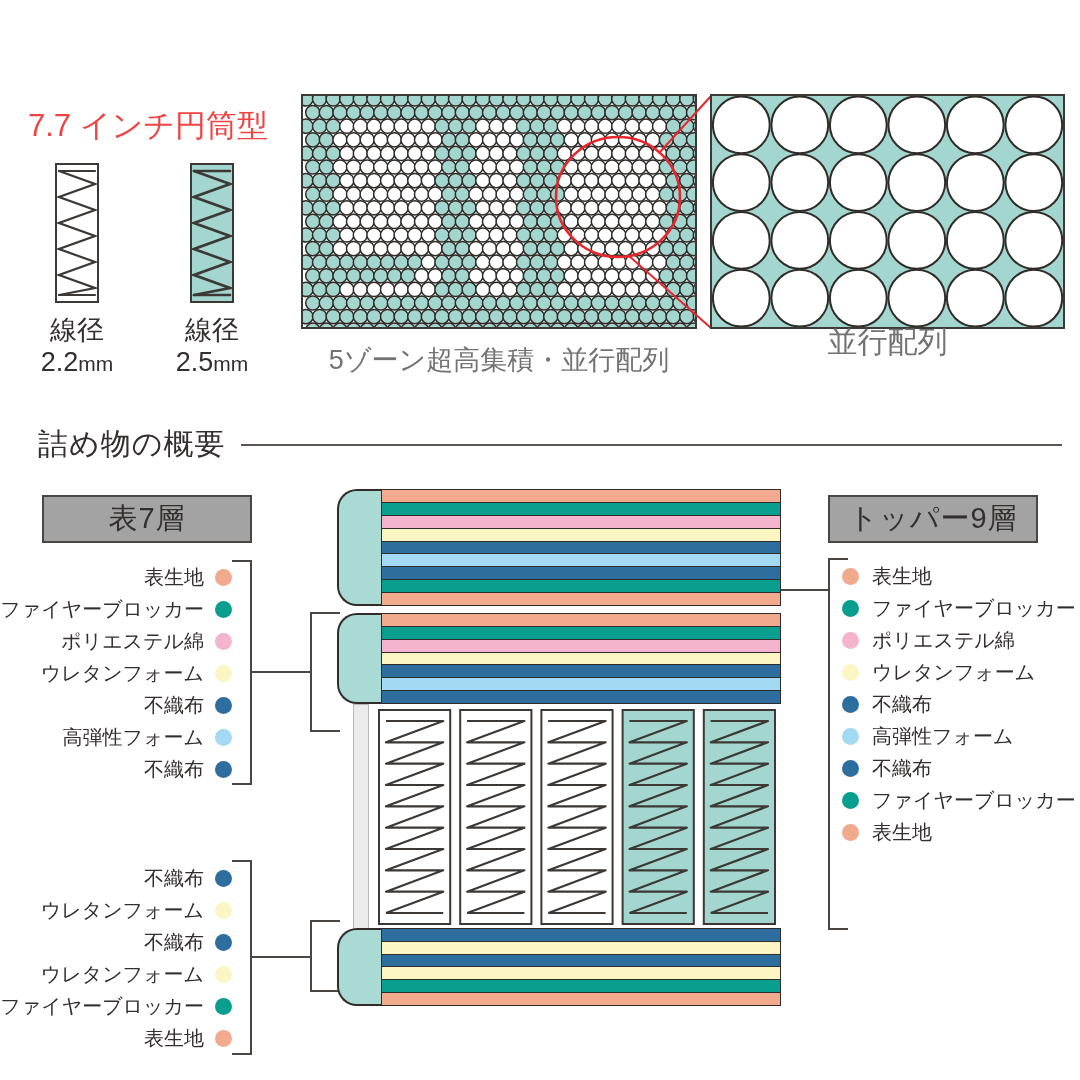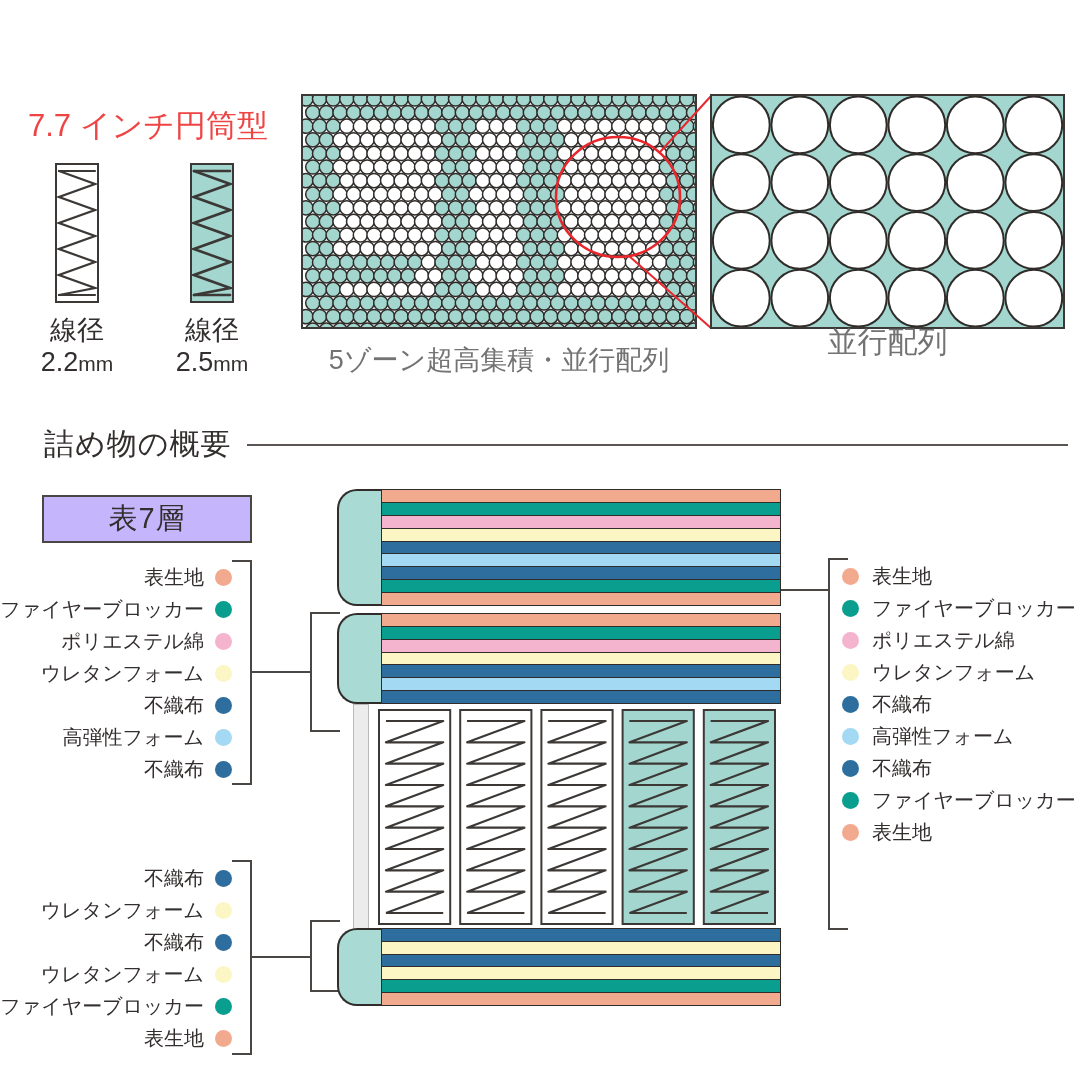--- a/index.html
+++ b/index.html
@@ -34,21 +34,21 @@
   .wire-cap { position: absolute; font-size: 27px; color: #332f2e;
     text-align: center; line-height: 1.18; white-space: nowrap; }
   .wire-cap .u { font-size: 21px; }
 
   
   .array-box { position: absolute; border: 2px solid #3b3836; overflow: hidden; background:#fff; }
   .array-cap { position: absolute; font-size: 27px; color: #737373; white-space: nowrap; text-align:center;}
 
   
   .lg-title {
-    position: absolute; border: 2px solid #4a4644; background: #c4b5fd;
+    position: absolute; border: 2px solid #4a4644; background: #a3a3a3;
     display: flex; align-items: center; justify-content: center;
     font-size: 29px; color: #332f2e; letter-spacing: 1px;
   }
   .lg-list { position: absolute; }
   .lg-row {
     display: flex; align-items: center; height: 32px;
     font-size: 20px; color: #332f2e; white-space: nowrap;
   }
   .lg-row.r-align { justify-content: flex-end; }
   .dot { width: 17px; height: 17px; border-radius: 50%; flex: 0 0 auto; }
@@ -708,21 +708,21 @@
         <circle cx="29.3" cy="202.1" r="28.4" fill="#ffffff" stroke="#2f2c2a" stroke-width="2"></circle>
         <circle cx="87.8" cy="202.1" r="28.4" fill="#ffffff" stroke="#2f2c2a" stroke-width="2"></circle>
         <circle cx="146.3" cy="202.1" r="28.4" fill="#ffffff" stroke="#2f2c2a" stroke-width="2"></circle>
         <circle cx="204.8" cy="202.1" r="28.4" fill="#ffffff" stroke="#2f2c2a" stroke-width="2"></circle>
         <circle cx="263.3" cy="202.1" r="28.4" fill="#ffffff" stroke="#2f2c2a" stroke-width="2"></circle>
         <circle cx="321.8" cy="202.1" r="28.4" fill="#ffffff" stroke="#2f2c2a" stroke-width="2"></circle>
       </svg>
   </div>
   <div class="array-cap" style="left:710px; top:322px; width:355px; font-size:30px;">並行配列</div>
 
-  <div class="section-head" style="left:44px; top:424px; width:1024px;">
+  <div class="section-head" style="left:38px; top:424px; width:1024px;">
     <span class="title">詰め物の概要</span>
     <span class="rule" style="flex:1;"></span>
   </div>
 
   <div class="lg-title" style="left:42px; top:495px; width:210px; height:48px;">
     <span>表7層</span>
   </div>
 
   <div class="brk" style="left:232px; top:560px; width:20px; height:225px;
               border-top:2px solid #4a4644; border-right:2px solid #4a4644; border-bottom:2px solid #4a4644;"></div>
@@ -788,20 +788,23 @@
       <div class="lg-row r-align">
         <span>ファイヤーブロッカー</span>
         <span class="dot" style="background: rgb(10, 158, 142);"></span>
       </div>
       <div class="lg-row r-align">
         <span>表生地</span>
         <span class="dot" style="background: rgb(242, 170, 142);"></span>
       </div>
     </div>
 
+  <div class="lg-title" style="left:828px; top:495px; width:210px; height:48px;">
+    <span>トッパー9層</span>
+  </div>
 
   <div class="brk" style="left:828px; top:558px; width:20px; height:372px;
               border-top:2px solid #4a4644; border-left:2px solid #4a4644; border-bottom:2px solid #4a4644;"></div>
   <div class="brk" style="left:768px; top:589px; width:60px; height:0; border-top:2px solid #4a4644;"></div>
   <div class="brk" style="left:738px; top:493px; width:30px; height:98px;
               border-top:2px solid #4a4644; border-right:2px solid #4a4644; border-bottom:2px solid #4a4644;"></div>
 
   <div class="lg-list" style="left:842px; top:560px; width:230px;" id="topper-legend">
       <div class="lg-row l-align">
         <span class="dot" style="background: rgb(242, 170, 142);"></span>

